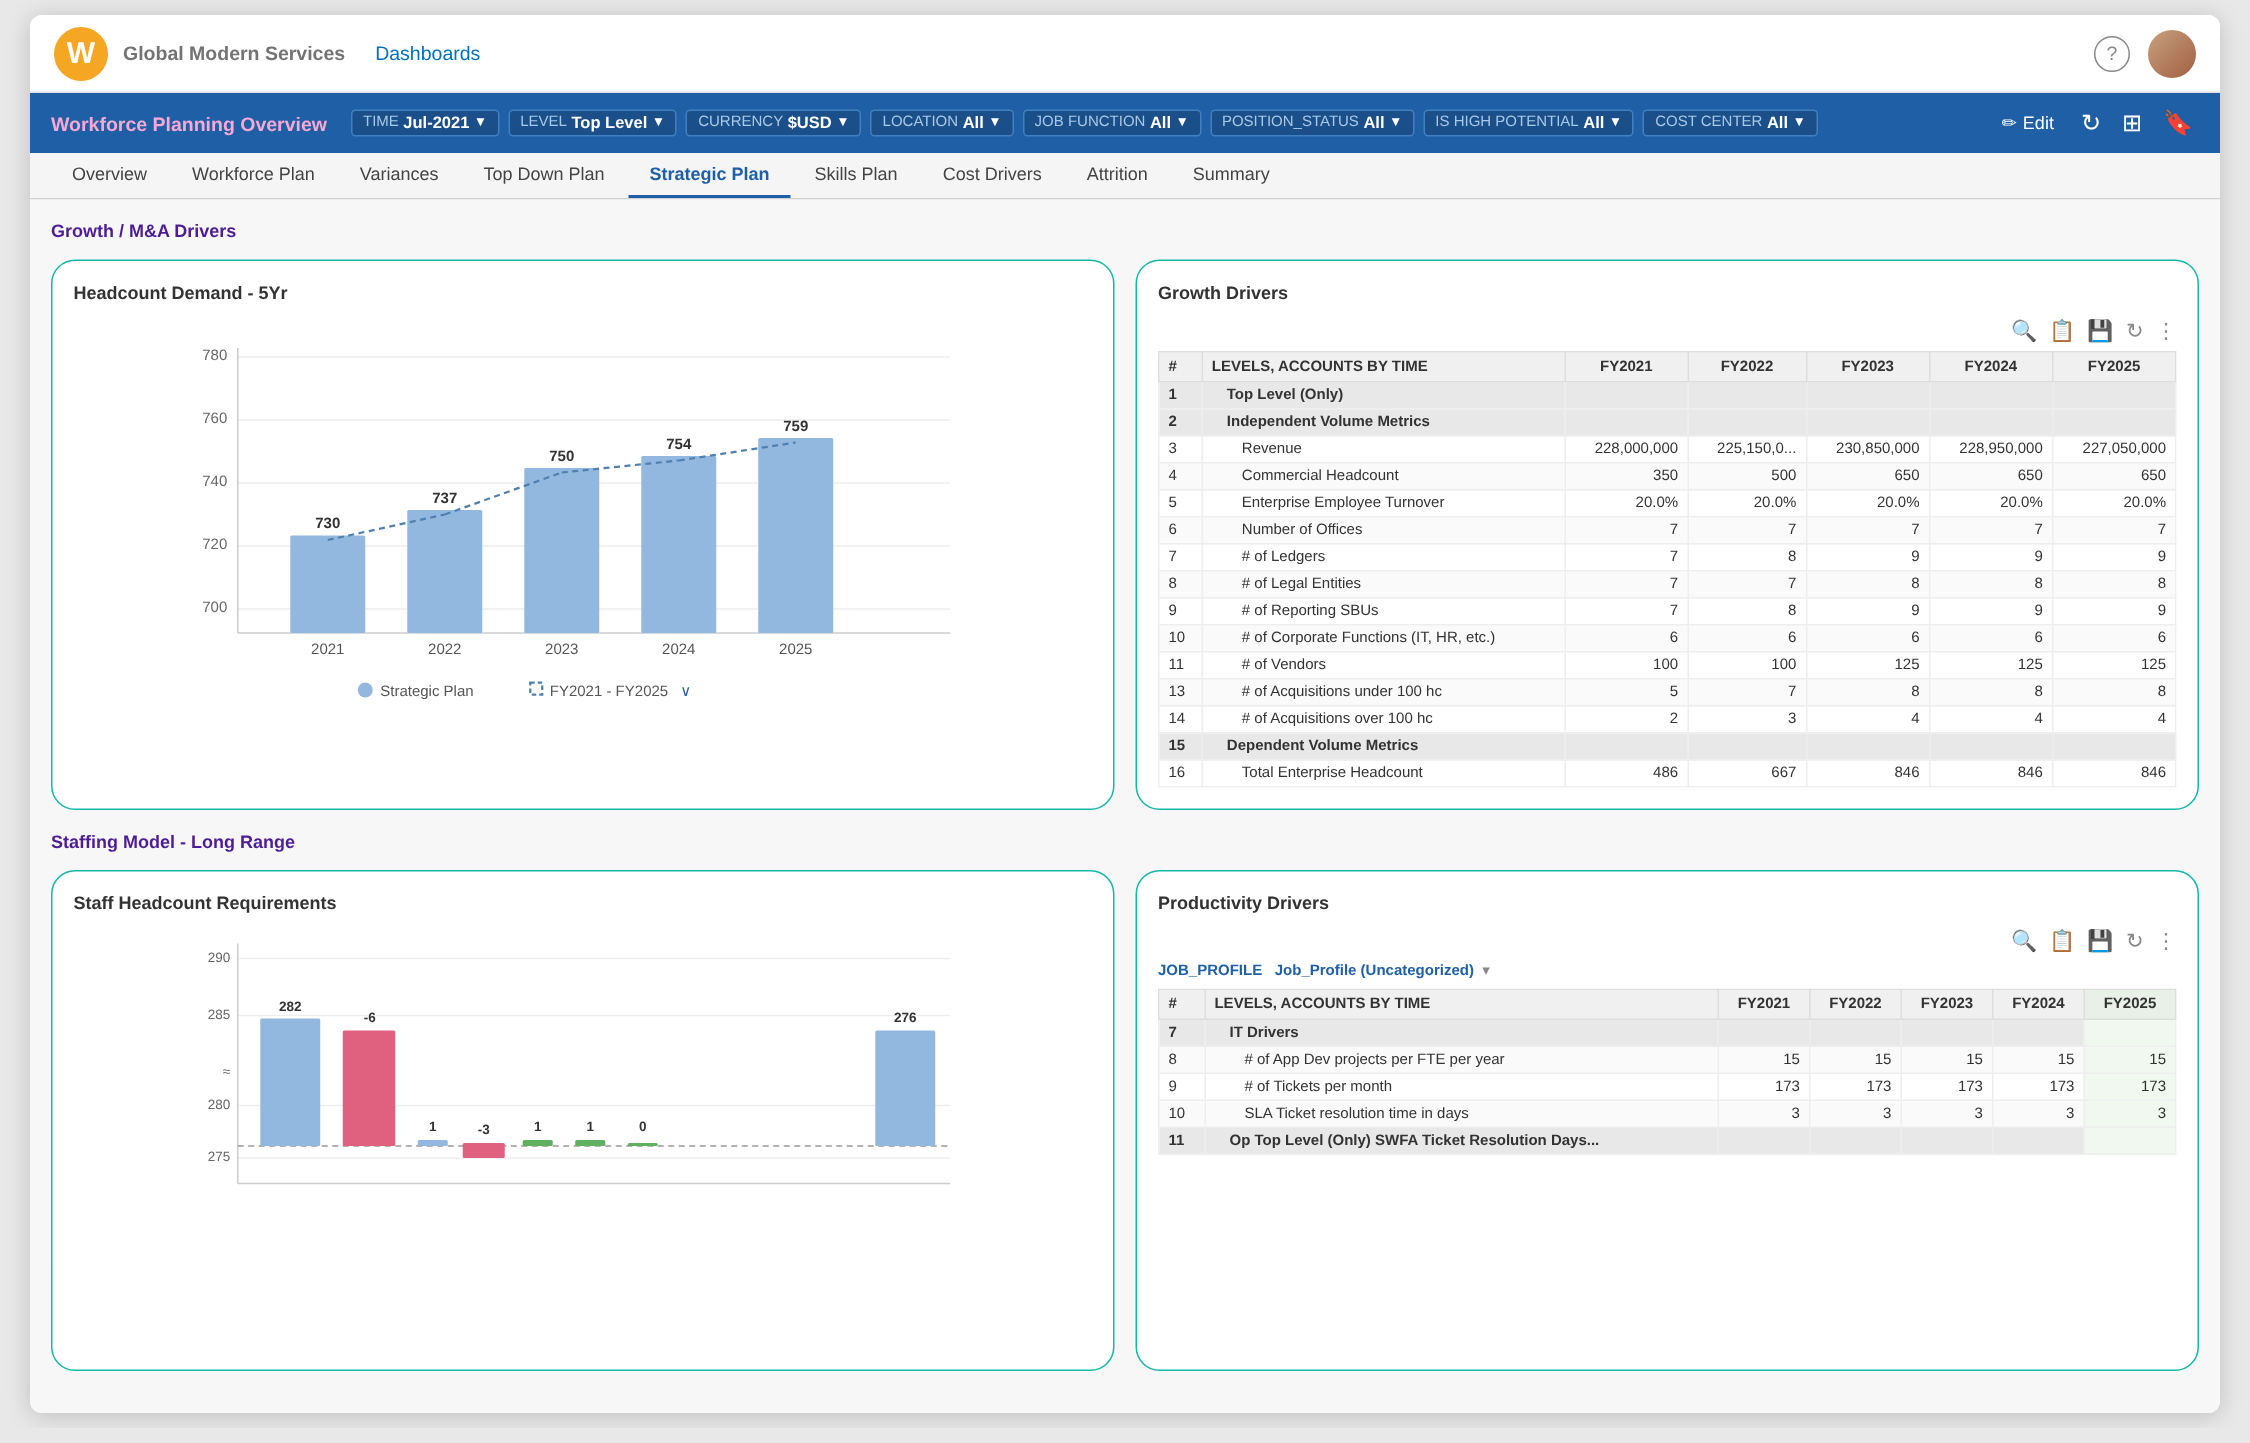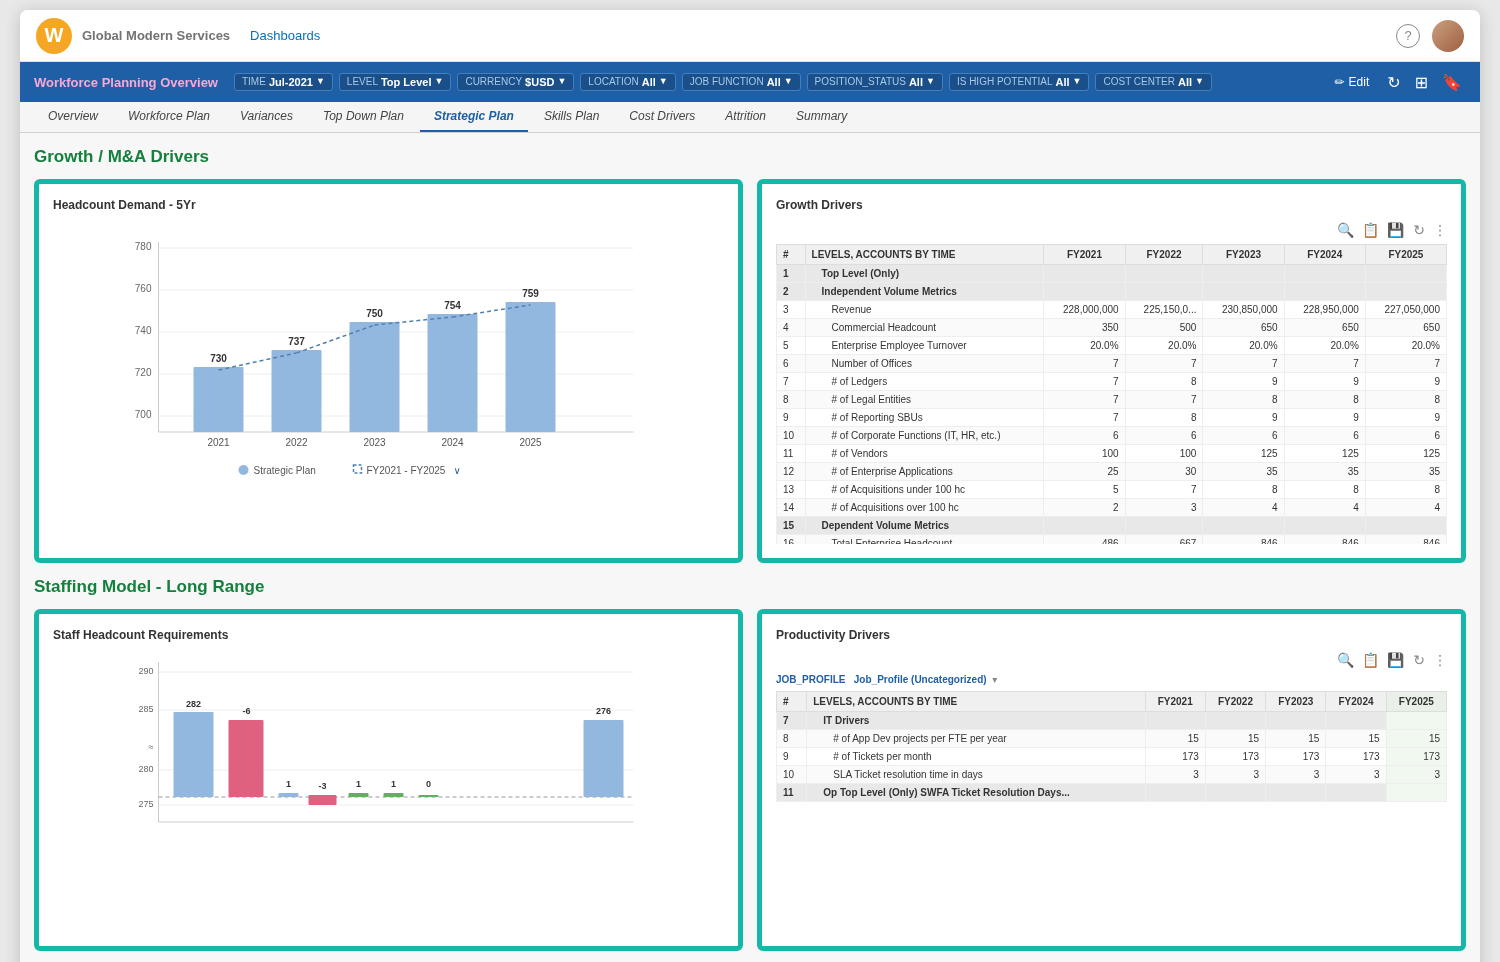--- a/index.html
+++ b/index.html
@@ -131,52 +131,51 @@
       padding: 0 14px;
       gap: 2px;
     }
     .tab {
       padding: 7px 14px;
       font-size: 12px;
       color: #444;
       cursor: pointer;
       border-bottom: 2px solid transparent;
       white-space: nowrap;
-      font-style: italic;
     }
     .tab.active {
       color: #1f5fa6;
       border-bottom: 2px solid #1f5fa6;
       font-weight: 600;
     }
 
     
     .main-content {
       background: #f7f7f7;
       padding: 14px;
     }
 
     .section-title {
-      font-size: 17px;
+      font-size: 12px;
       font-weight: 700;
-      color: #15803d;
+      color: #4c1d95;
       margin-bottom: 12px;
     }
 
     .two-col {
       display: grid;
       grid-template-columns: 1fr 1fr;
       gap: 14px;
       margin-bottom: 14px;
     }
 
     .card {
       background: #fff;
-      border: 5px solid #14b8a6;
-      border-radius: 6px;
+      border: 1px solid #14b8a6;
+      border-radius: 16px;
       padding: 14px;
     }
 
     .card-title {
       font-size: 12px;
       font-weight: 700;
       color: #333;
       margin-bottom: 10px;
     }
 
@@ -522,29 +521,20 @@
                   <td>6</td>
                 </tr>
                 <tr>
                   <td class="left">11</td>
                   <td class="left indent-2"># of Vendors</td>
                   <td>100</td>
                   <td>100</td>
                   <td>125</td>
                   <td>125</td>
                   <td>125</td>
-                </tr>
-                <tr>
-                  <td class="left">12</td>
-                  <td class="left indent-2"># of Enterprise Applications</td>
-                  <td>25</td>
-                  <td>30</td>
-                  <td>35</td>
-                  <td>35</td>
-                  <td>35</td>
                 </tr>
                 <tr>
                   <td class="left">13</td>
                   <td class="left indent-2"># of Acquisitions under 100 hc</td>
                   <td>5</td>
                   <td>7</td>
                   <td>8</td>
                   <td>8</td>
                   <td>8</td>
                 </tr>

